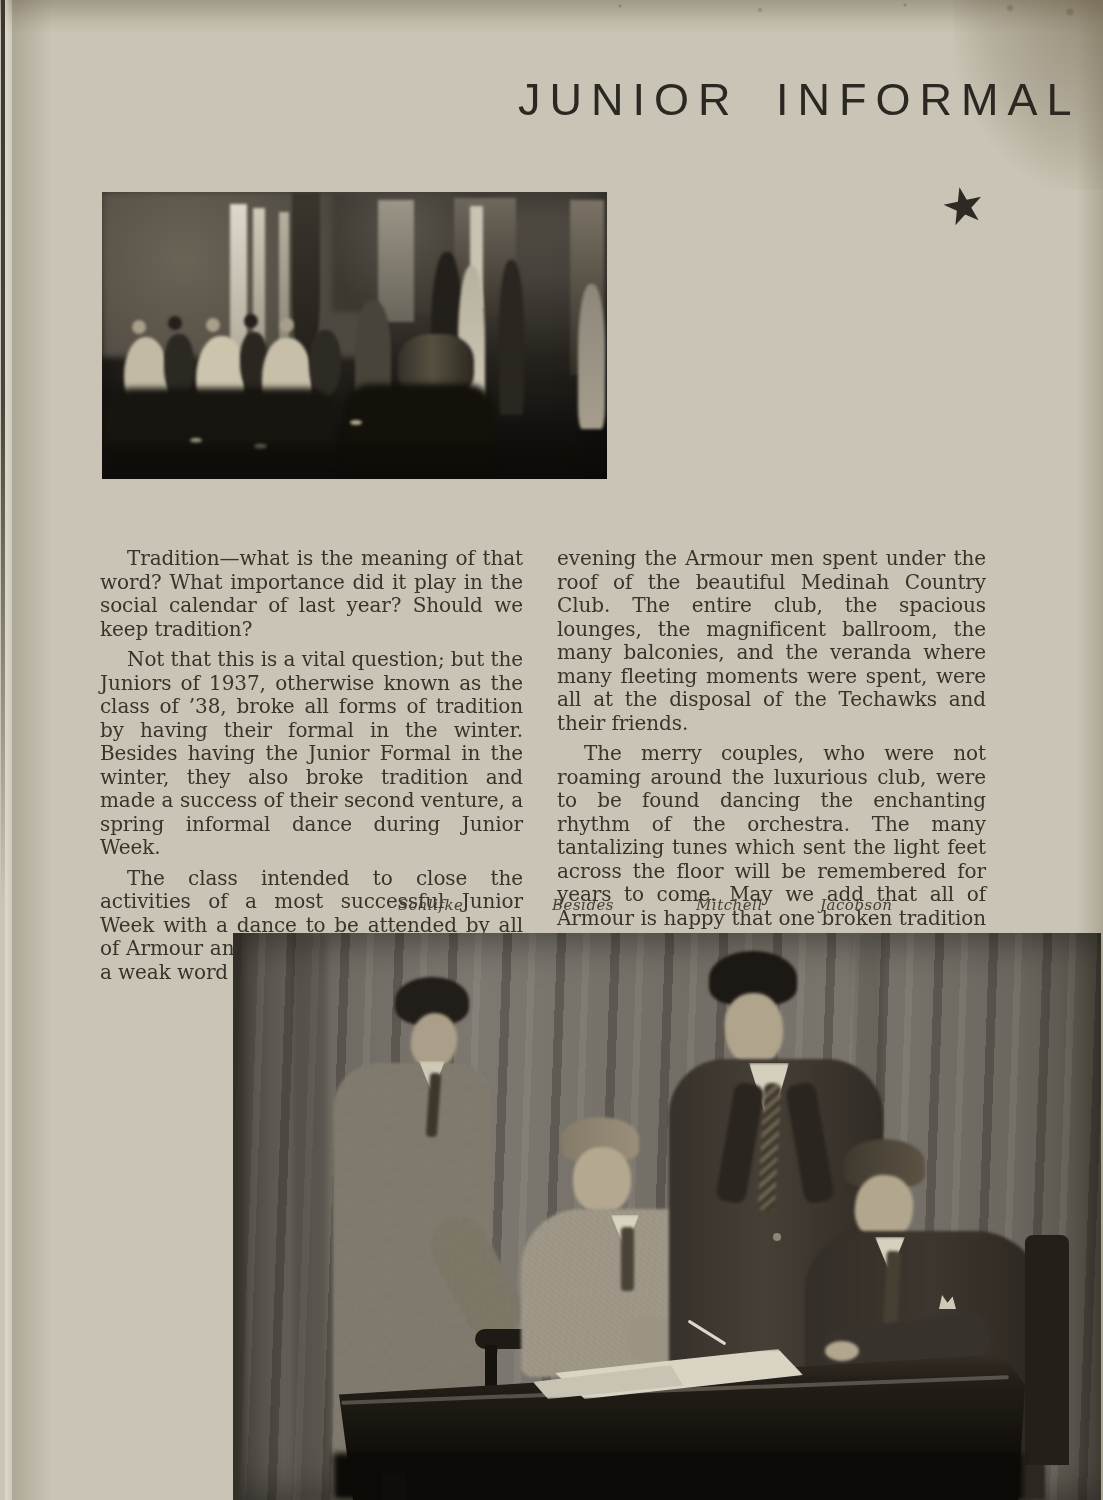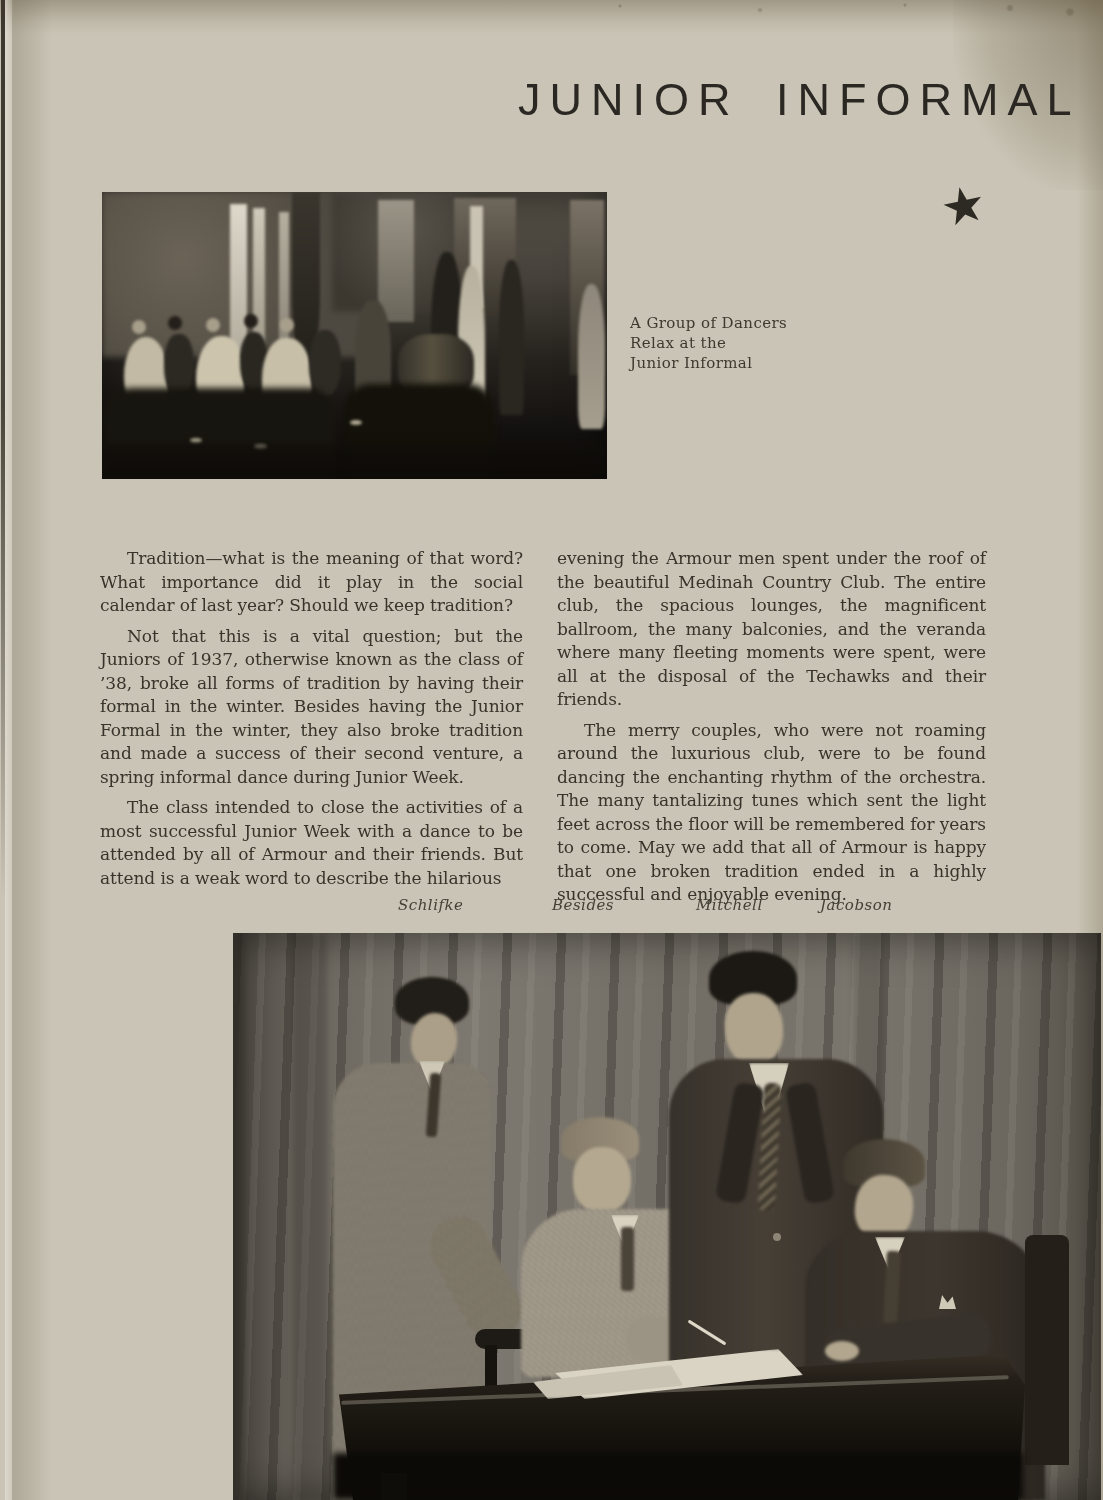--- a/index.html
+++ b/index.html
@@ -56,21 +56,21 @@
     background:linear-gradient(180deg,#565147 0%,#46413a 30%,#26231e 58%,#141210 82%,#100e0b 100%);}
 
   .bottom-photo{left:233px;top:933px;width:868px;height:567px;
     background:
       repeating-linear-gradient(92deg,rgba(34,30,26,.30) 0 9px,rgba(0,0,0,0) 9px 26px,rgba(208,203,192,.10) 26px 33px,rgba(0,0,0,0) 33px 54px),
       linear-gradient(90deg,#514c45 0%,#6e6960 10%,#7d7870 28%,#736e65 52%,#7b766d 72%,#6b665e 90%,#585349 100%);}
 
   
   .caption{position:absolute;left:630px;top:313px;font-size:15px;line-height:20px;
     color:#3e392e;letter-spacing:.4px;}
-  .col{position:absolute;top:547px;font-size:17px;line-height:23.5px;color:#38342b;
+  .col{position:absolute;top:547px;font-size:20px;line-height:23.5px;color:#38342b;
     text-align:justify;letter-spacing:-.1px;}
   .col p{margin:0 0 7px 0;}
   .col p.indent{text-indent:27px;}
   .col-left{left:100px;width:423px;}
   .col-right{left:557px;width:429px;}
 
   .pname{position:absolute;top:896px;font-size:15px;color:#454035;letter-spacing:.5px;font-style:italic;}
 </style>
 </head>
 <body>
@@ -122,25 +122,20 @@
 
     <div class="softer" style="left:0;top:196px;width:235px;height:91px;background:#17150f;border-radius:30px 30px 0 0;"></div>
     <div class="softer" style="left:242px;top:192px;width:150px;height:95px;background:#131109;border-radius:26px 26px 0 0;"></div>
     <div class="soft" style="left:88px;top:246px;width:12px;height:5px;background:#b5ac96;border-radius:50%;"></div>
     <div class="soft" style="left:152px;top:252px;width:13px;height:5px;background:#b5ac96;border-radius:50%;"></div>
     <div class="soft" style="left:196px;top:240px;width:12px;height:5px;background:#ab english a28d;border-radius:50%;"></div>
     <div class="soft" style="left:248px;top:228px;width:12px;height:5px;background:#b5ac96;border-radius:50%;"></div>
     <div class="softer" style="left:0;top:250px;width:505px;height:37px;background:linear-gradient(180deg,rgba(16,14,10,.6),#0d0b08);"></div>
   </div>
 
-  <div class="caption">
-    <div>A Group of Dancers</div>
-    <div>Relax at the</div>
-    <div>Junior Informal</div>
-  </div>
 
   <div class="col col-left">
     <p class="indent">Tradition—what is the meaning of that word? What importance did it play in the social calendar of last year?  Should we keep tradition?</p>
     <p class="indent">Not that this is a vital question; but the Juniors of 1937, otherwise known as the class of ’38, broke all forms of tradition by having their formal in the winter.  Besides having the Junior Formal in the winter, they also broke tradition and made a success of their second venture, a spring informal dance during Junior Week.</p>
     <p class="indent">The class intended to close the activities of a most successful Junior Week with a dance to be attended by all of Armour and their friends.  But attend is a weak word to describe the hilarious</p>
   </div>
   <div class="col col-right">
     <p>evening the Armour men spent under the roof of the beautiful Medinah Country Club.  The entire club, the spacious lounges, the magnificent ballroom, the many balconies, and the veranda where many fleeting moments were spent, were all at the disposal of the Techawks and their friends.</p>
     <p class="indent">The merry couples, who were not roaming around the luxurious club, were to be found dancing the enchanting rhythm of the orchestra.  The many tantalizing tunes which sent the light feet across the floor will be remembered for years to come. May we add that all of Armour is happy that one broken tradition ended in a highly successful and enjoyable evening.</p>
   </div>

